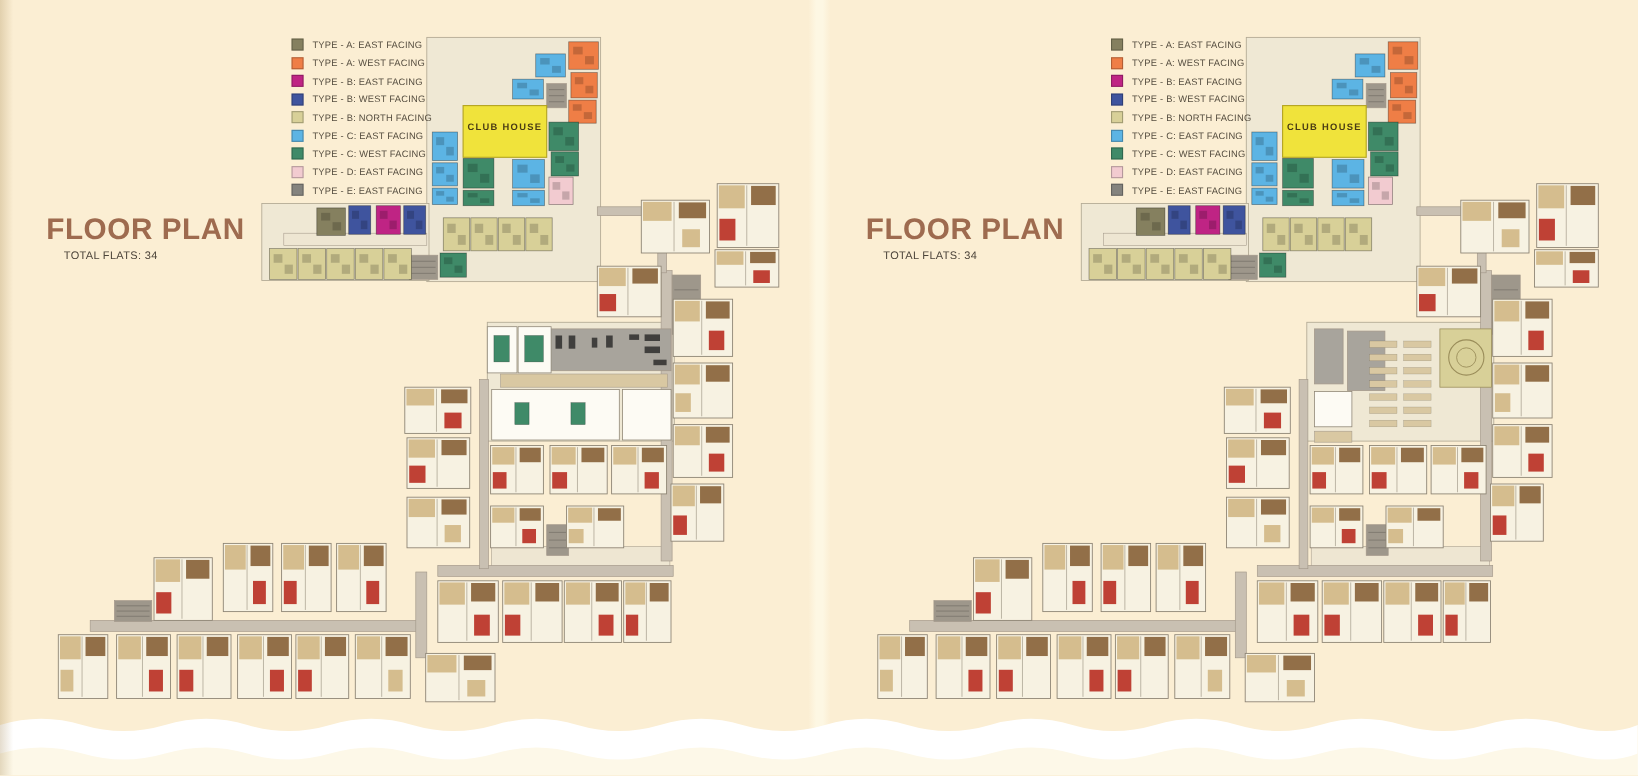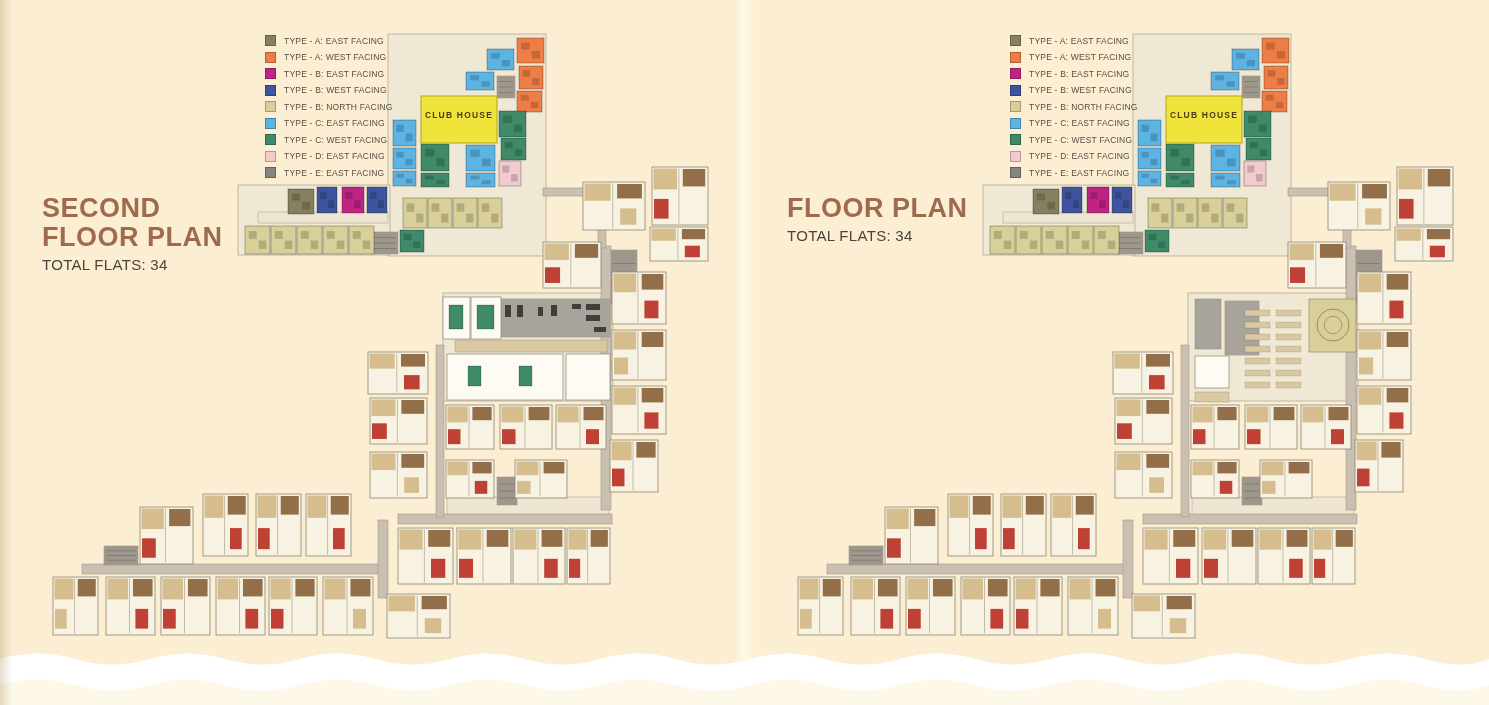--- a/index.html
+++ b/index.html
@@ -11,21 +11,21 @@
   .page{position:absolute;top:0;width:744px;height:705px}
   #page-0{left:0}
   #page-1{left:745px}
   svg.plan{position:absolute;left:0;top:0;z-index:1}
   .title-block{position:absolute;left:42px;top:194px;z-index:3}
   .title-line{
     font-size:27px;font-weight:bold;color:#9e6b4f;
     letter-spacing:.5px;line-height:1.08;
   }
   .subtitle{
-    font-size:15px;color:#4c443a;margin-top:4px;letter-spacing:.3px;
+    font-size:10px;color:#4c443a;margin-top:4px;letter-spacing:.3px;margin-left:16px;
   }
   .legend{
     position:absolute;left:265px;top:35px;z-index:3;
     display:flex;flex-direction:column;gap:5.5px;
   }
   .legend-row{display:flex;align-items:center;gap:8px;height:11px}
   .swatch{width:11px;height:11px;box-sizing:border-box;border:1px solid rgba(0,0,0,.25);flex:0 0 11px}
   .legend-label{font-size:8.5px;color:#564e40;letter-spacing:.2px;white-space:nowrap}
   .wave-band{position:absolute;left:0;top:645px;width:1489px;height:60px;z-index:2}
   .spine{
@@ -492,21 +492,20 @@
       <div class="legend-row">
         <span class="swatch" style="background: rgb(242, 203, 208);"></span>
         <span class="legend-label">TYPE - D: EAST FACING</span>
       </div>
       <div class="legend-row">
         <span class="swatch" style="background: rgb(132, 131, 126);"></span>
         <span class="legend-label">TYPE - E: EAST FACING</span>
       </div>
     </div>
   <header class="title-block">
-    <div class="title-line">SECOND</div>
     <div class="title-line">FLOOR PLAN</div>
     <div class="subtitle">TOTAL FLATS: 34</div>
   </header>
 </section>
 
 <section class="page" id="page-1">
   <svg class="plan" width="744" height="705" viewBox="0 0 744 705">
       <rect x="388" y="34" width="158" height="222" fill="#efe8d4" stroke="#b3aa95" stroke-width="0.8"></rect>
       <rect x="238" y="185" width="152" height="70" fill="#efe8d4" stroke="#b3aa95" stroke-width="0.8"></rect>
       <rect x="443" y="293" width="170" height="108" fill="#efe8d4" stroke="#b3aa95" stroke-width="0.8"></rect>

